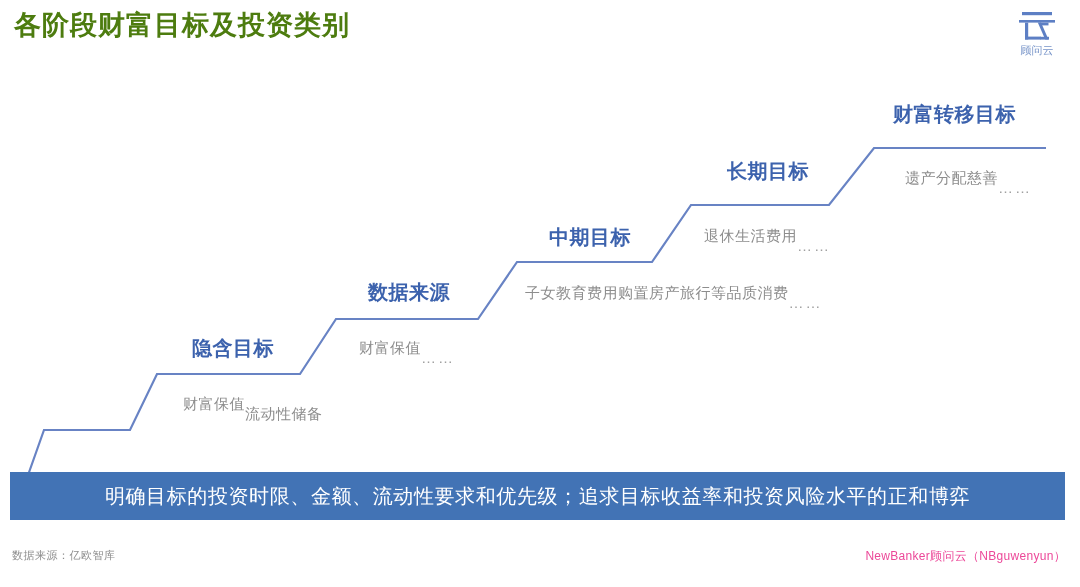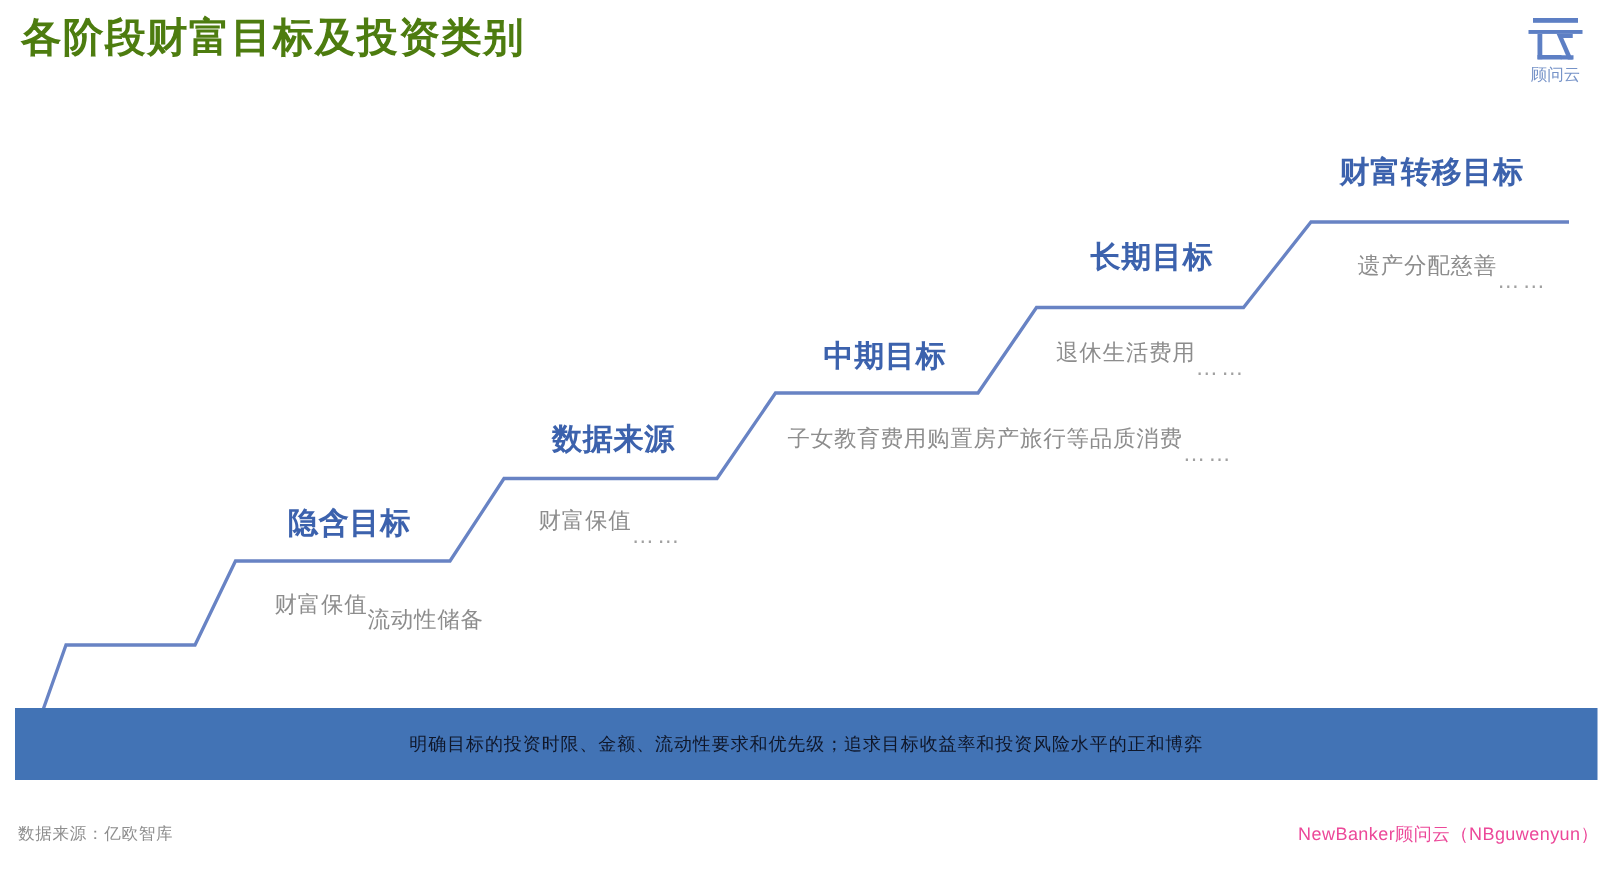--- a/index.html
+++ b/index.html
@@ -100,22 +100,22 @@
     left: 10px;
     top: 472px;
     width: 1055px;
     height: 48px;
     background: #4273b5;
     display: flex;
     align-items: center;
     justify-content: center;
   }
   #summary-banner .banner-text {
-    color: #0f172a;
-    font-size: 12px;
+    color: #ffffff;
+    font-size: 20px;
     letter-spacing: 0.6px;
     white-space: nowrap;
   }
 
   
   #footer-source {
     position: absolute;
     left: 12px;
     top: 548px;
     font-size: 11px;

